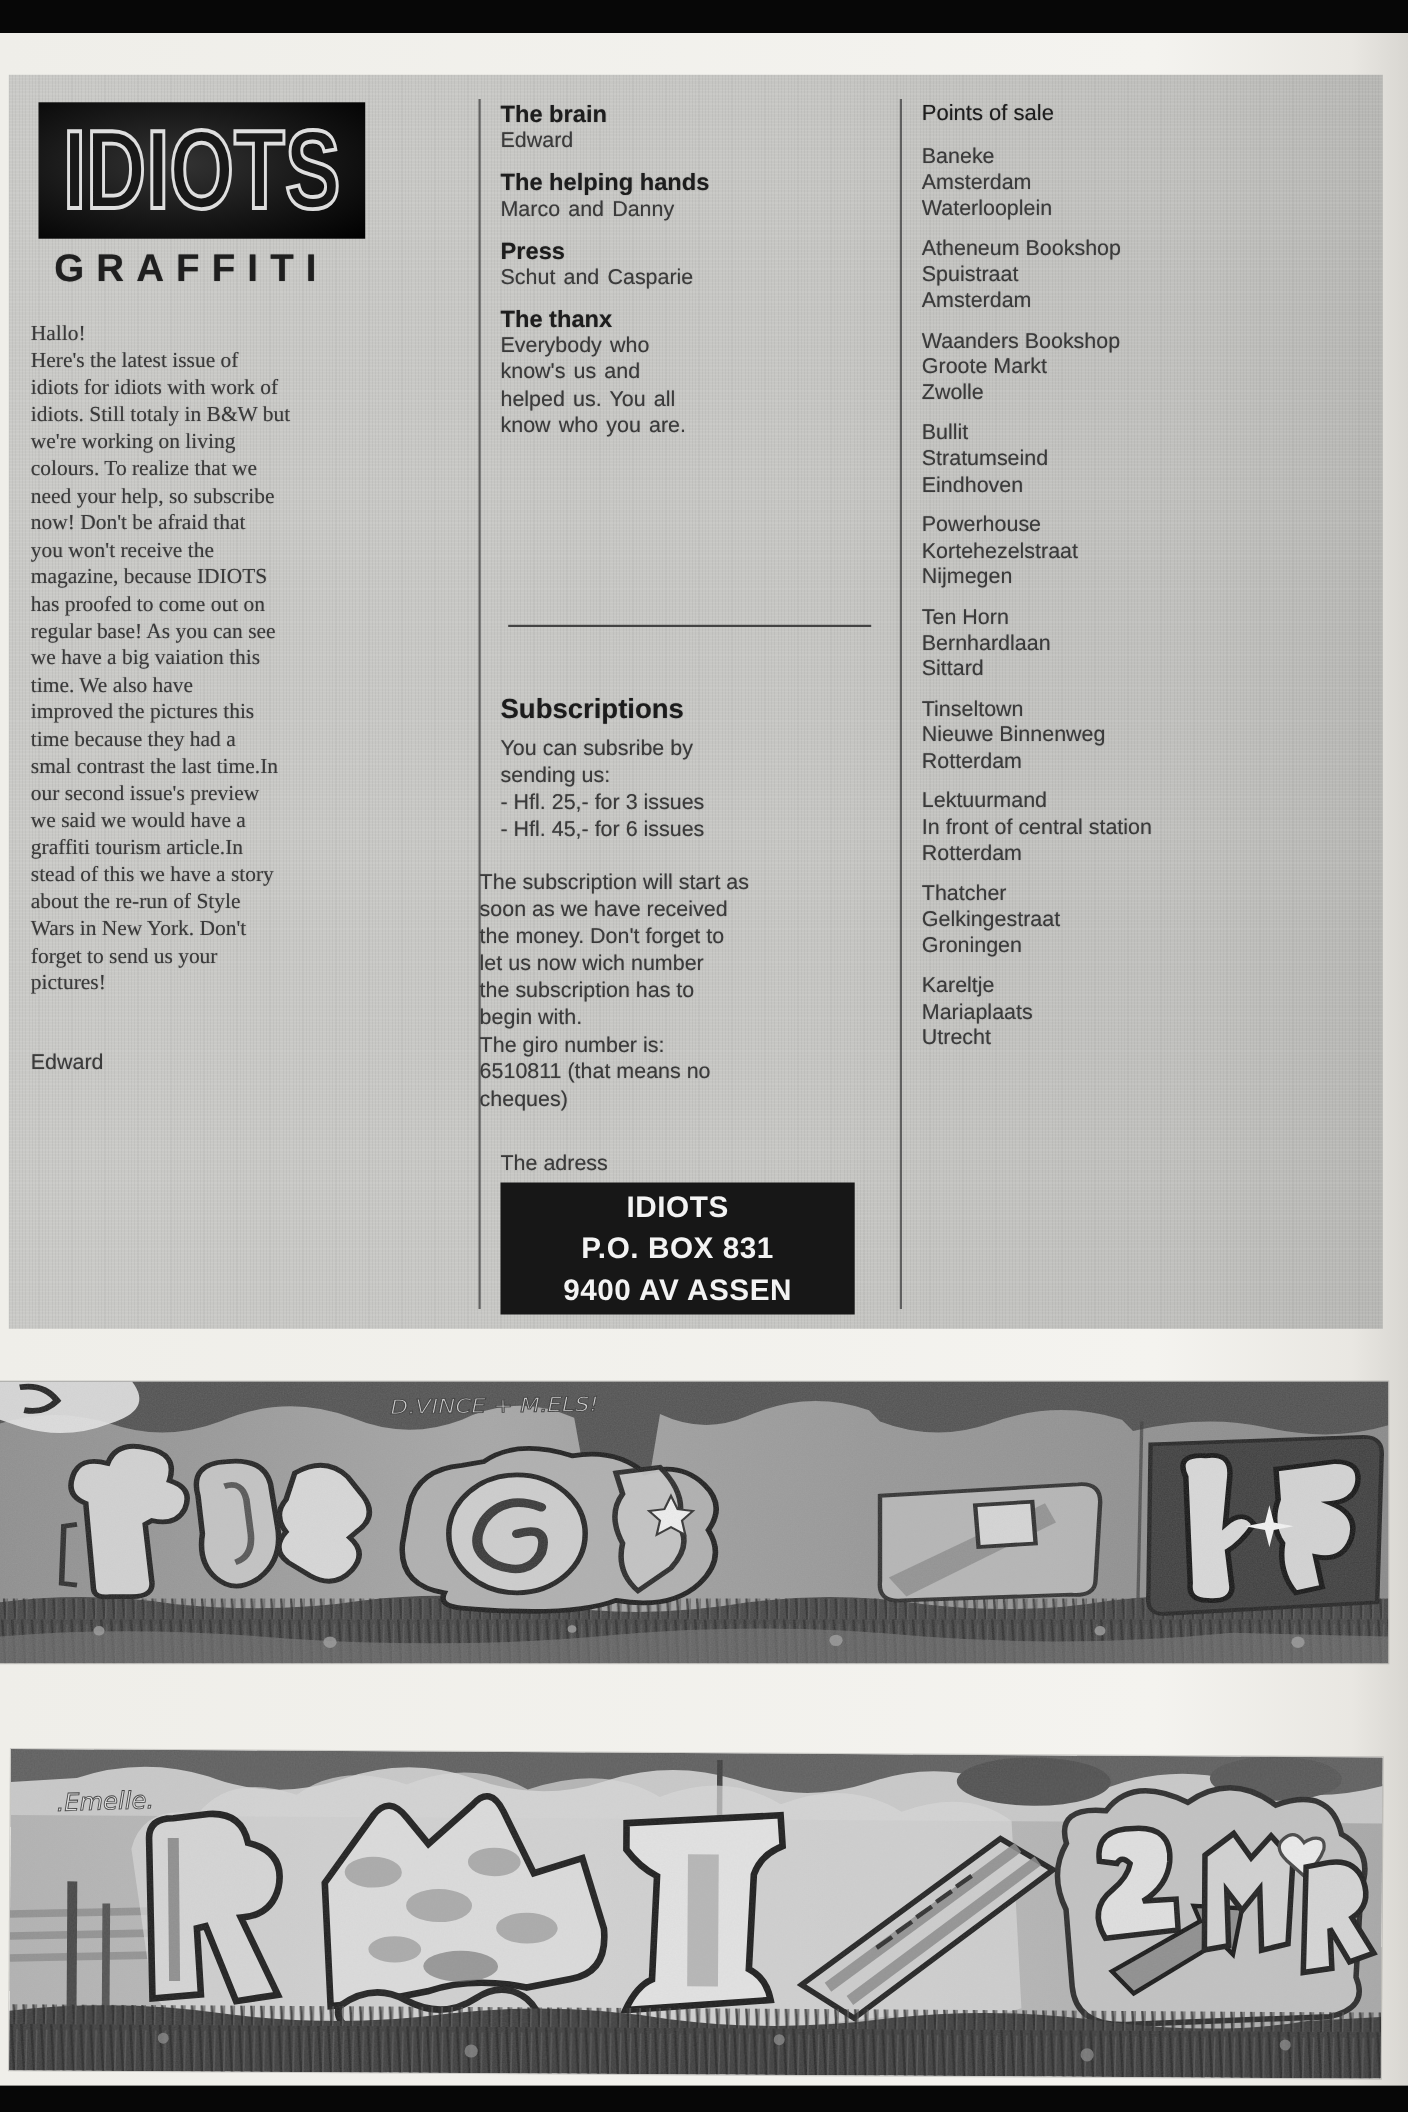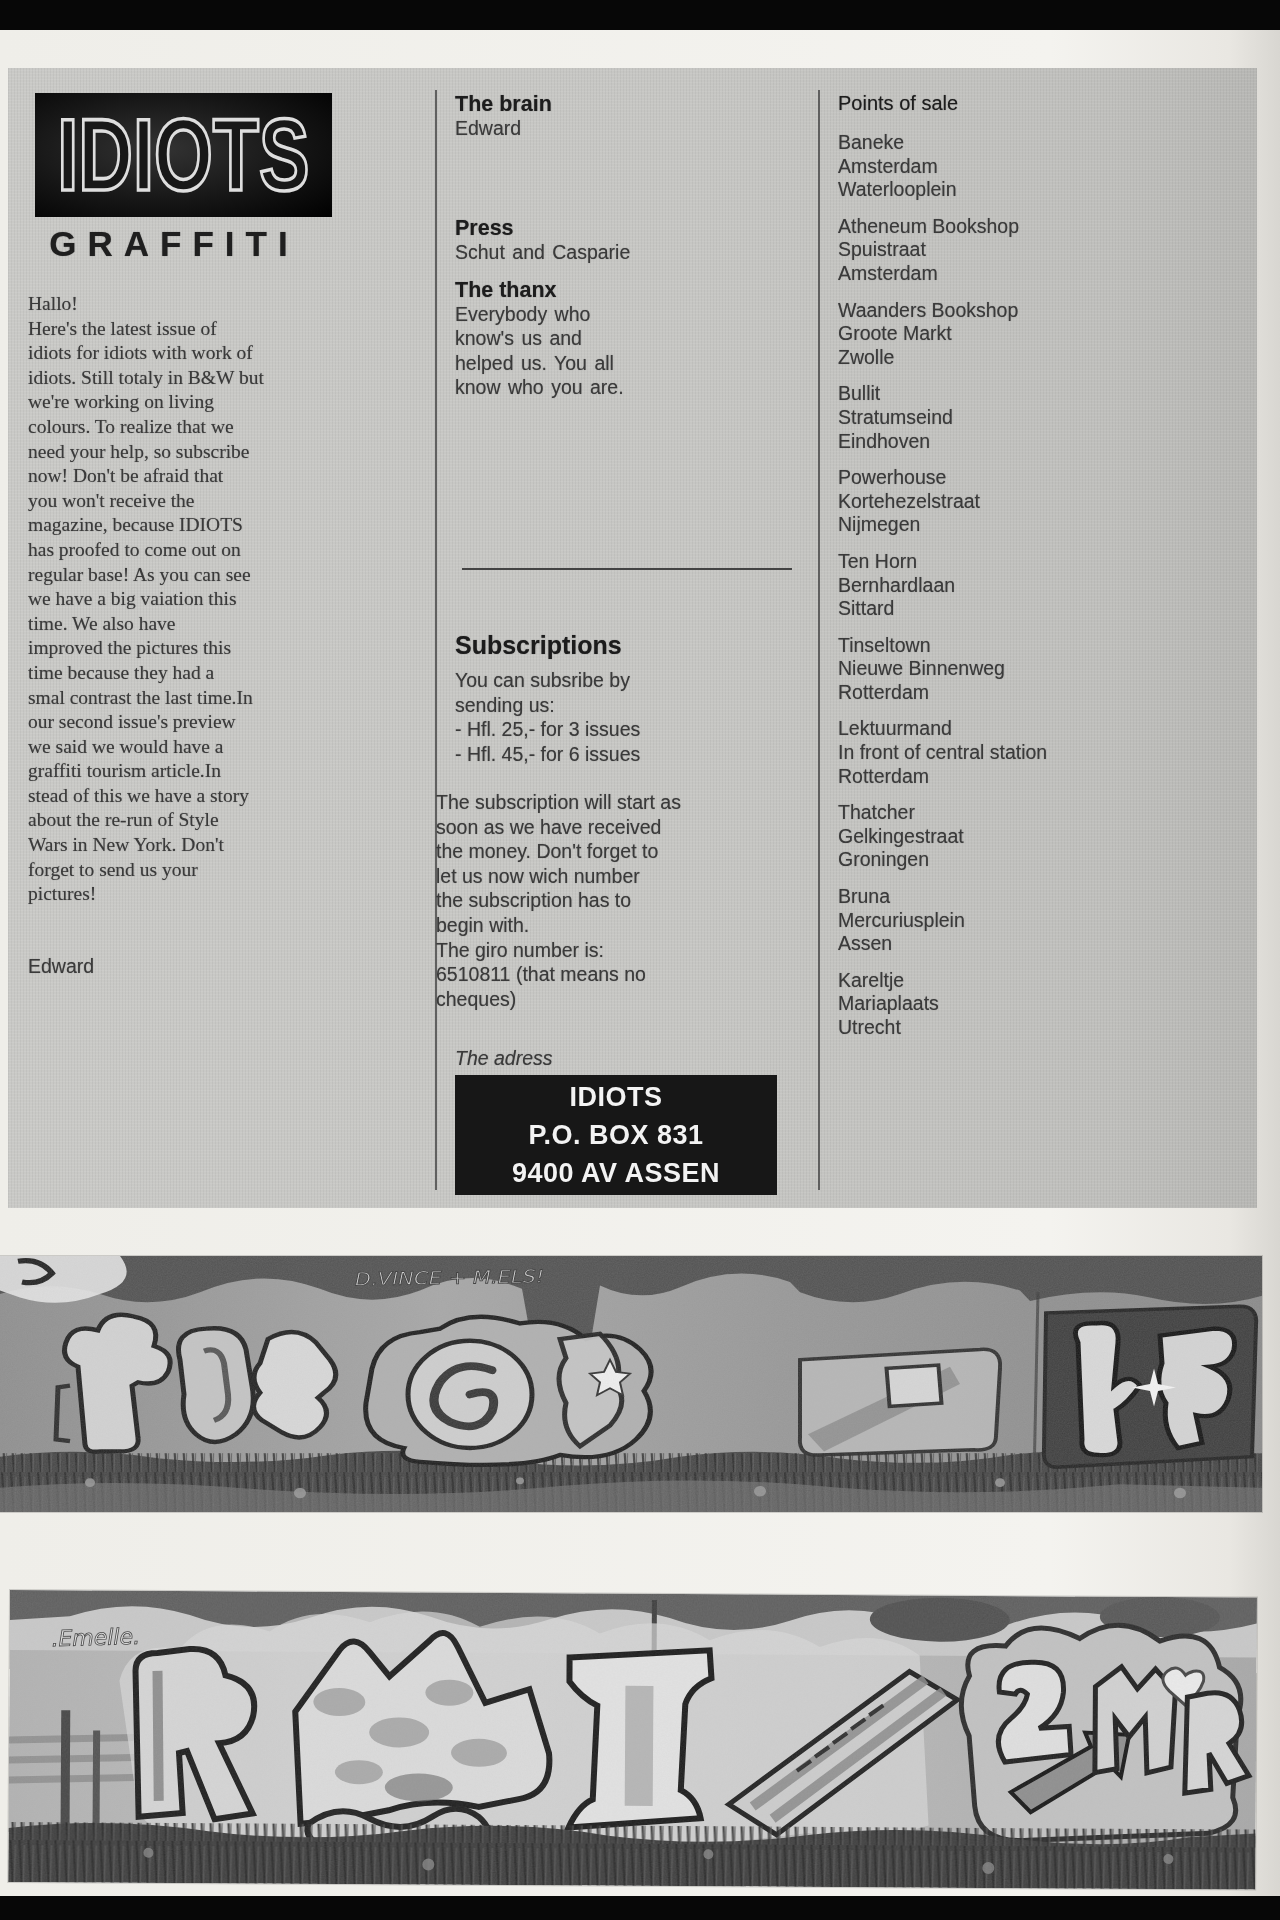--- a/index.html
+++ b/index.html
@@ -35,21 +35,21 @@
   .credit-h{position:static;display:block;font-size:21.5px;font-weight:bold;color:#1d1d1d;line-height:24px;
     text-shadow:0 0 1px rgba(20,20,20,.5);}
   .credit-b{position:static;display:block;font-size:19.5px;line-height:24.4px;color:#3a3a3a;white-space:pre-line;
     text-shadow:0 0 1px rgba(70,70,70,.55);word-spacing:2px;}
   .c0{top:24px;} .c1{top:86px;} .c2{top:148px;} .c3{top:210px;}
   .hrule{left:454px;top:500px;width:330px;height:2px;background:#434343;}
   .subs-h{left:447px;top:563px;width:335px;font-size:25px;font-weight:bold;color:#1c1c1c;
     text-shadow:0 0 1px rgba(20,20,20,.5);}
   .subs-intro{left:447px;top:600px;width:335px;}
   .subs-details{left:428px;top:722px;width:340px;}
-  .addr-label{left:447px;top:978px;width:200px;font-style:italic;}
+  .addr-label{left:447px;top:978px;width:200px;}
   .addr-box{left:447px;top:1007px;width:322px;height:120px;background:#171717;
     display:flex;align-items:center;justify-content:center;}
   .addr-text{position:static;color:#f3f3f3;font-size:27px;font-weight:bold;line-height:38px;
     text-align:center;white-space:pre-line;letter-spacing:.5px;}
   .pos-h{left:830px;top:24px;width:260px;font-size:20px;font-weight:normal;color:#1d1d1d;
     text-shadow:0 0 1px rgba(20,20,20,.5);}
   .pos-list{left:830px;top:63px;width:262px;position:absolute;}
   .pos-entry{position:static;display:block;font-size:19.5px;line-height:23.6px;color:#3a3a3a;
     white-space:pre-line;margin-bottom:13px;text-shadow:0 0 1px rgba(70,70,70,.55);}
   .photo{position:absolute;z-index:3;box-shadow:0 0 0 1px rgba(0,0,0,0.15);}
@@ -97,20 +97,24 @@
 forget to send us your
 pictures!</div>
     <div class="bodytext signature">Edward</div>
 
     <div class="vdiv vdiv1"></div>
     <div class="vdiv vdiv2"></div>
 
     <div class="credit c0">
       <span class="credit-h">The brain</span>
       <span class="credit-b">Edward</span>
+    </div>
+    <div class="credit c1">
+      <span class="credit-h">The helping hands</span>
+      <span class="credit-b">Marco and Danny</span>
     </div>
     <div class="credit c2">
       <span class="credit-h">Press</span>
       <span class="credit-b">Schut and Casparie</span>
     </div>
     <div class="credit c3">
       <span class="credit-h">The thanx</span>
       <span class="credit-b">Everybody who
 know's us and
 helped us. You all
@@ -162,23 +166,20 @@
 Sittard</span>
       <span class="pos-entry">Tinseltown
 Nieuwe Binnenweg
 Rotterdam</span>
       <span class="pos-entry">Lektuurmand
 In front of central station
 Rotterdam</span>
       <span class="pos-entry">Thatcher
 Gelkingestraat
 Groningen</span>
-      <span class="pos-entry">Bruna
-Mercuriusplein
-Assen</span>
       <span class="pos-entry">Kareltje
 Mariaplaats
 Utrecht</span>
     </div>
   </div>
 
   <div class="photo photo1">
     <svg viewBox="0 0 1262 296" preserveAspectRatio="none">
       <defs>
         <linearGradient id="w1" x1="0" y1="0" x2="1" y2="0">

